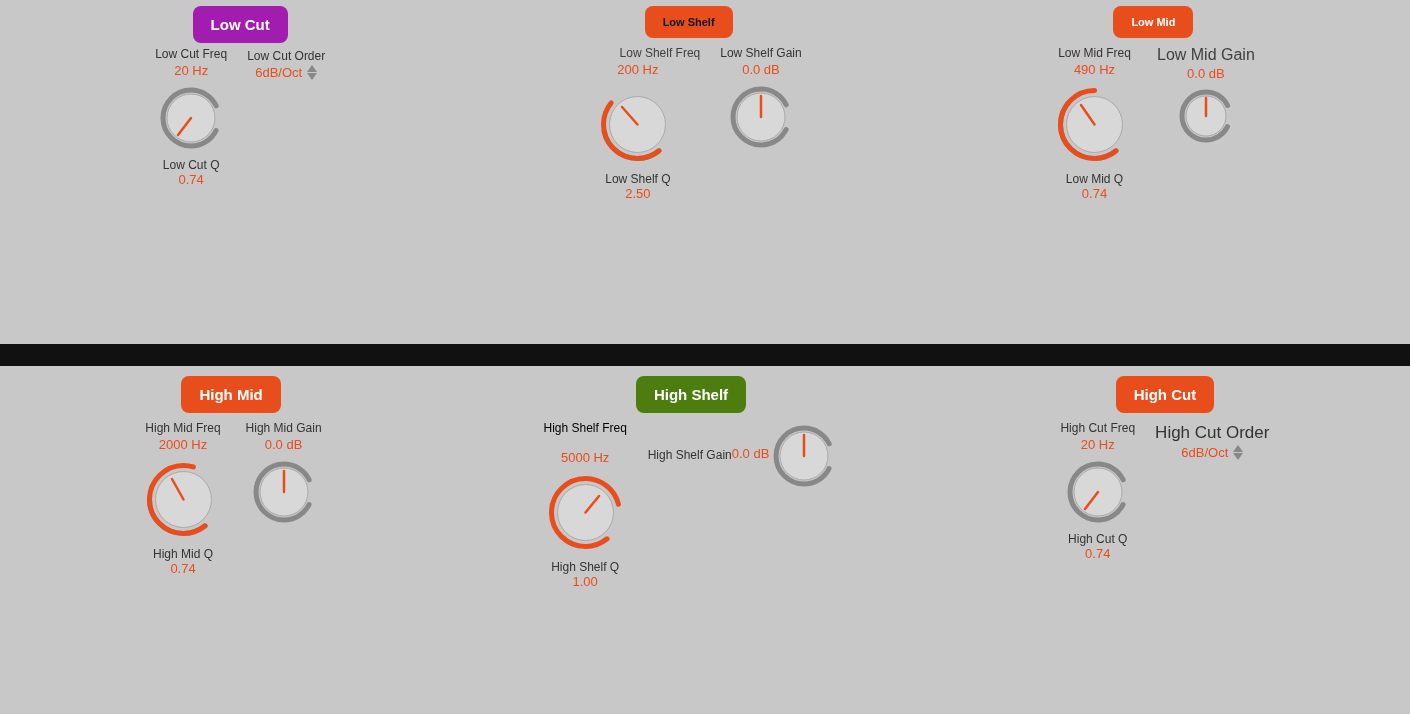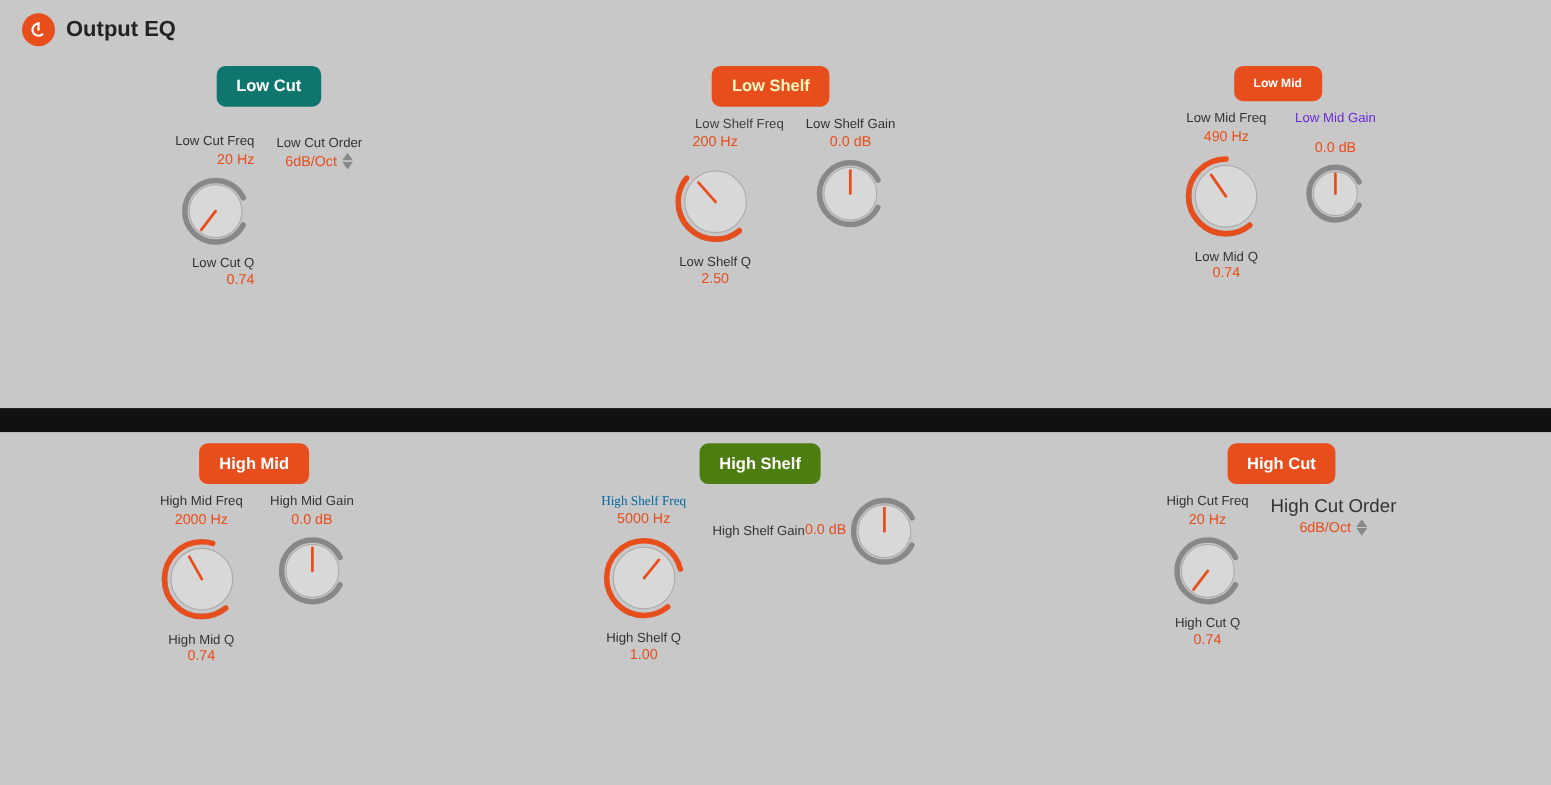--- a/index.html
+++ b/index.html
@@ -11,37 +11,28 @@
       overflow: hidden;
     }
 
     
   </style>
 </head>
 <body>
 
 <div style="width:1410px;height:714px;background:#c8c8c8;display:flex;flex-direction:column;">
 
-  <div style="display:flex;align-items:center;padding:12px 20px;background:#c8c8c8;">
-    <div style="width:30px;height:30px;background:#e84d1c;border-radius:50%;display:flex;align-items:center;justify-content:center;margin-right:10px;cursor:pointer;">
-      <svg width="16" height="16" viewBox="0 0 16 16">
-        <circle cx="8" cy="8" r="5.5" fill="none" stroke="white" stroke-width="2" stroke-dasharray="22 8" stroke-dashoffset="-4"></circle>
-        <line x1="8" y1="2" x2="8" y2="8" stroke="white" stroke-width="2" stroke-linecap="round"></line>
-      </svg>
-    </div>
-    <span style="font-size:20px;font-weight:600;color:#222;">Output EQ</span>
-  </div>
 
   <div style="background:#c8c8c8;padding:6px 0 20px 0;flex:1;">
     <div style="display:flex;justify-content:space-around;align-items:flex-start;padding:0 30px;">
 
       <div style="display:flex;flex-direction:column;align-items:center;">
-        <button style="background:#0f766e;color:white;border:none;border-radius:8px;padding:10px 18px;font-size:15px;font-weight:600;cursor:pointer;margin-bottom:24px;">Low Cut</button>
-        <div style="display:flex;flex-direction:row;gap:20px;align-items:flex-start;">
-          <div style="display:flex;flex-direction:column;align-items:flex-end;">
+        <button style="background:#a21caf;color:white;border:none;border-radius:8px;padding:10px 18px;font-size:15px;font-weight:600;cursor:pointer;margin-bottom:4px;">Low Cut</button>
+        <div style="display:flex;flex-direction:row;gap:20px;align-items:flex-start;">
+          <div style="display:flex;flex-direction:column;align-items:center;">
             <span style="font-size:12px;color:#333;margin-bottom:2px;">Low Cut Freq</span>
             <span style="font-size:13px;color:#e84d1c;margin-bottom:5px;">20 Hz</span>
             <svg width="70" height="70" viewBox="0 0 70 70" style="cursor:pointer;">
               <circle cx="35" cy="35" r="28" fill="none" stroke="#888" stroke-width="5" stroke-dasharray="150 26" stroke-dashoffset="-13" stroke-linecap="round"></circle>
               <circle cx="35" cy="35" r="24" fill="#d8d8d8" stroke="#aaa" stroke-width="1"></circle>
               <line x1="35" y1="35" x2="22" y2="52" stroke="#e84d1c" stroke-width="2.5" stroke-linecap="round"></line>
             </svg>
             <span style="font-size:12px;color:#333;margin-top:5px;">Low Cut Q</span>
             <span style="font-size:13px;color:#e84d1c;">0.74</span>
           </div>
@@ -56,21 +47,21 @@
                 <svg width="10" height="7" viewBox="0 0 10 7" style="margin-top:1px;">
                     <polygon points="5,7 10,0 0,0" fill="#888"></polygon>
                   </svg>
               </div>
             </div>
           </div>
         </div>
       </div>
 
       <div style="display:flex;flex-direction:column;align-items:center;">
-        <button style="background:#e84d1c;color:#fef9c3;border:none;border-radius:8px;padding:10px 18px;font-size:15px;font-weight:600;cursor:pointer;margin-bottom:8px;">Low Shelf</button>
+        <button style="background:#e84d1c;color:#0f172a;border:none;border-radius:8px;padding:10px 18px;font-size:11px;font-weight:600;cursor:pointer;margin-bottom:8px;">Low Shelf</button>
         <div style="display:flex;flex-direction:row;gap:20px;align-items:flex-start;">
           <div style="display:flex;flex-direction:column;align-items:center;">
             <span style="font-size:12px;color:#404040;margin-bottom:2px;padding-left:44px;">Low Shelf Freq</span>
             <span style="font-size:13px;color:#e84d1c;margin-bottom:5px;">200 Hz</span>
             <svg width="85" height="85" viewBox="0 0 85 85" style="cursor:pointer;">
               <circle cx="42.5" cy="42.5" r="34" fill="none" stroke="#888" stroke-width="5" stroke-dasharray="70 144" stroke-dashoffset="-30" stroke-linecap="round"></circle>
               <circle cx="42.5" cy="42.5" r="34" fill="none" stroke="#e84d1c" stroke-width="5" stroke-dasharray="100 114" stroke-dashoffset="-30" stroke-linecap="round"></circle>
               <circle cx="42.5" cy="42.5" r="28" fill="#d8d8d8" stroke="#aaa" stroke-width="1"></circle>
               <line x1="42.5" y1="42.5" x2="27" y2="25" stroke="#e84d1c" stroke-width="2.5" stroke-linecap="round"></line>
             </svg>
@@ -98,21 +89,21 @@
             <svg width="85" height="85" viewBox="0 0 85 85" style="cursor:pointer;">
               <circle cx="42.5" cy="42.5" r="34" fill="none" stroke="#888" stroke-width="5" stroke-dasharray="100 114" stroke-dashoffset="-30" stroke-linecap="round"></circle>
               <circle cx="42.5" cy="42.5" r="34" fill="none" stroke="#e84d1c" stroke-width="5" stroke-dasharray="130 84" stroke-dashoffset="-30" stroke-linecap="round"></circle>
               <circle cx="42.5" cy="42.5" r="28" fill="#d8d8d8" stroke="#aaa" stroke-width="1"></circle>
               <line x1="42.5" y1="42.5" x2="29" y2="23" stroke="#e84d1c" stroke-width="2.5" stroke-linecap="round"></line>
             </svg>
             <span style="font-size:12px;color:#333;margin-top:5px;">Low Mid Q</span>
             <span style="font-size:13px;color:#e84d1c;">0.74</span>
           </div>
           <div style="display:flex;flex-direction:column;align-items:center;">
-            <span style="font-size:12px;color:#6d28d9;margin-bottom:12px;">Low Mid Gain</span>
+            <span style="font-size:16px;color:#404040;margin-bottom:2px;">Low Mid Gain</span>
             <span style="font-size:13px;color:#e84d1c;margin-bottom:5px;">0.0 dB</span>
             <svg width="60" height="60" viewBox="0 0 60 60" style="cursor:pointer;">
               <circle cx="30" cy="30" r="24" fill="none" stroke="#888" stroke-width="5" stroke-dasharray="128 22" stroke-dashoffset="-11" stroke-linecap="round"></circle>
               <circle cx="30" cy="30" r="20" fill="#d8d8d8" stroke="#aaa" stroke-width="1"></circle>
               <line x1="30" y1="30" x2="30" y2="12" stroke="#e84d1c" stroke-width="2.5" stroke-linecap="round"></line>
             </svg>
           </div>
         </div>
       </div>
 
@@ -148,21 +139,21 @@
               <line x1="35" y1="35" x2="35" y2="14" stroke="#e84d1c" stroke-width="2.5" stroke-linecap="round"></line>
             </svg>
           </div>
         </div>
       </div>
 
       <div style="display:flex;flex-direction:column;align-items:center;">
         <button style="background:#4d7c0f;color:white;border:none;border-radius:8px;padding:10px 18px;font-size:15px;font-weight:600;cursor:pointer;margin-bottom:8px;">High Shelf</button>
         <div style="display:flex;flex-direction:row;gap:20px;align-items:flex-start;">
           <div style="display:flex;flex-direction:column;align-items:center;">
-            <span style="font-size:12px;color:#0369a1;margin-bottom:0;font-family:Liberation Serif, serif;">High Shelf Freq</span>
+            <span style="font-size:12px;color:#000000;margin-bottom:15px;">High Shelf Freq</span>
             <span style="font-size:13px;color:#e84d1c;margin-bottom:5px;">5000 Hz</span>
             <svg width="85" height="85" viewBox="0 0 85 85" style="cursor:pointer;">
               <circle cx="42.5" cy="42.5" r="34" fill="none" stroke="#888" stroke-width="5" stroke-dasharray="20 194" stroke-dashoffset="-60" stroke-linecap="round"></circle>
               <circle cx="42.5" cy="42.5" r="34" fill="none" stroke="#e84d1c" stroke-width="5" stroke-dasharray="175 39" stroke-dashoffset="-30" stroke-linecap="round"></circle>
               <circle cx="42.5" cy="42.5" r="28" fill="#d8d8d8" stroke="#aaa" stroke-width="1"></circle>
               <line x1="42.5" y1="42.5" x2="56" y2="26" stroke="#e84d1c" stroke-width="2.5" stroke-linecap="round"></line>
             </svg>
             <span style="font-size:12px;color:#333;margin-top:5px;">High Shelf Q</span>
             <span style="font-size:13px;color:#e84d1c;">1.00</span>
           </div>

